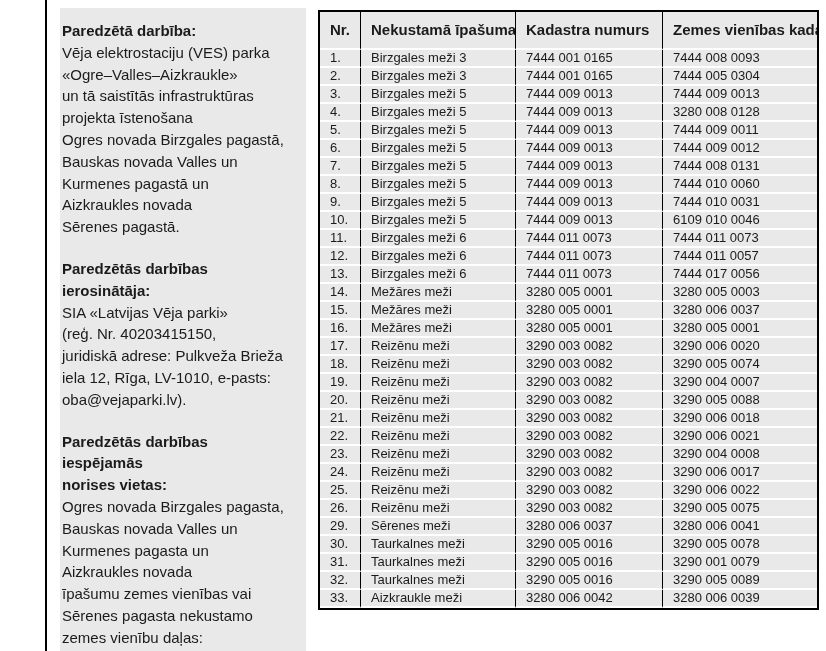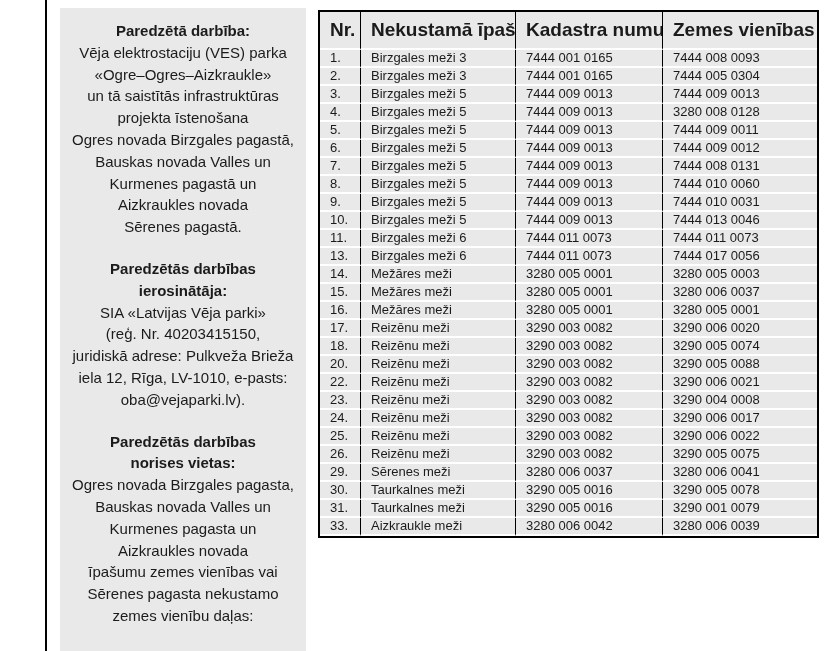--- a/index.html
+++ b/index.html
@@ -17,21 +17,21 @@
     width: 2px; height: 651px;
     background: #000000;
   }
   .panel {
     position: absolute;
     left: 60px; top: 8px;
     width: 246px; height: 643px;
     background: #e9e9e9;
     box-sizing: border-box;
     padding: 12px 2px 0 2px;
-    text-align: center;
+    text-align: left;
     font-size: 15px;
     line-height: 21.8px;
   }
   .panel .section { margin-bottom: 20px; }
   .panel .line { white-space: nowrap; }
   .panel .h { font-weight: bold; }
   table.cadastre {
     position: absolute;
     left: 318px; top: 10px;
     width: 501px;
@@ -46,21 +46,21 @@
     vertical-align: middle;
     border-bottom: 2px solid #ffffff;
     overflow: hidden;
     white-space: nowrap;
     box-sizing: content-box;
   }
   table.cadastre th + th, table.cadastre td + td {
     border-left: 1px solid #000000;
   }
   table.cadastre th {
-    font-size: 19px;
+    font-size: 15px;
     font-weight: bold;
     height: 36px;
     line-height: 16px;
     padding: 0 4px 0 10px;
   }
   table.cadastre td {
     font-size: 13px;
     height: 16px;
     line-height: 16px;
     padding: 0 4px 0 10px;
@@ -71,40 +71,41 @@
 </style>
 </head>
 <body>
 
 <div class="vrule"></div>
 
 <aside class="panel" id="panel">
     <div class="section">
       <div class="line h">Paredzētā darbība:</div>
       <div class="line">Vēja elektrostaciju (VES) parka</div>
-      <div class="line">«Ogre–Ogres–Aizkraukle»</div>
+      <div class="line">«Ogre–Valles–Aizkraukle»</div>
       <div class="line">un tā saistītās infrastruktūras</div>
       <div class="line">projekta īstenošana</div>
       <div class="line">Ogres novada Birzgales pagastā,</div>
       <div class="line">Bauskas novada Valles un</div>
       <div class="line">Kurmenes pagastā un</div>
       <div class="line">Aizkraukles novada</div>
       <div class="line">Sērenes pagastā.</div>
     </div>
     <div class="section">
       <div class="line h">Paredzētās darbības</div>
       <div class="line h">ierosinātāja:</div>
       <div class="line">SIA «Latvijas Vēja parki»</div>
       <div class="line">(reģ. Nr. 40203415150,</div>
       <div class="line">juridiskā adrese: Pulkveža Brieža</div>
       <div class="line">iela 12, Rīga, LV-1010, e-pasts:</div>
       <div class="line">oba@vejaparki.lv).</div>
     </div>
     <div class="section">
       <div class="line h">Paredzētās darbības</div>
+      <div class="line h">iespējamās</div>
       <div class="line h">norises vietas:</div>
       <div class="line">Ogres novada Birzgales pagasta,</div>
       <div class="line">Bauskas novada Valles un</div>
       <div class="line">Kurmenes pagasta un</div>
       <div class="line">Aizkraukles novada</div>
       <div class="line">īpašumu zemes vienības vai</div>
       <div class="line">Sērenes pagasta nekustamo</div>
       <div class="line">zemes vienību daļas:</div>
     </div>
   </aside>
@@ -176,29 +177,35 @@
       <tr>
         <td>9.</td>
         <td>Birzgales meži 5</td>
         <td>7444 009 0013</td>
         <td>7444 010 0031</td>
       </tr>
       <tr>
         <td>10.</td>
         <td>Birzgales meži 5</td>
         <td>7444 009 0013</td>
-        <td>7444 013 0046</td>
+        <td>6109 010 0046</td>
       </tr>
       <tr>
         <td>11.</td>
         <td>Birzgales meži 6</td>
         <td>7444 011 0073</td>
         <td>7444 011 0073</td>
       </tr>
       <tr>
+        <td>12.</td>
+        <td>Birzgales meži 6</td>
+        <td>7444 011 0073</td>
+        <td>7444 011 0057</td>
+      </tr>
+      <tr>
         <td>13.</td>
         <td>Birzgales meži 6</td>
         <td>7444 011 0073</td>
         <td>7444 017 0056</td>
       </tr>
       <tr>
         <td>14.</td>
         <td>Mežāres meži</td>
         <td>3280 005 0001</td>
         <td>3280 005 0003</td>
@@ -221,24 +228,36 @@
         <td>3290 003 0082</td>
         <td>3290 006 0020</td>
       </tr>
       <tr>
         <td>18.</td>
         <td>Reizēnu meži</td>
         <td>3290 003 0082</td>
         <td>3290 005 0074</td>
       </tr>
       <tr>
+        <td>19.</td>
+        <td>Reizēnu meži</td>
+        <td>3290 003 0082</td>
+        <td>3290 004 0007</td>
+      </tr>
+      <tr>
         <td>20.</td>
         <td>Reizēnu meži</td>
         <td>3290 003 0082</td>
         <td>3290 005 0088</td>
+      </tr>
+      <tr>
+        <td>21.</td>
+        <td>Reizēnu meži</td>
+        <td>3290 003 0082</td>
+        <td>3290 006 0018</td>
       </tr>
       <tr>
         <td>22.</td>
         <td>Reizēnu meži</td>
         <td>3290 003 0082</td>
         <td>3290 006 0021</td>
       </tr>
       <tr>
         <td>23.</td>
         <td>Reizēnu meži</td>
@@ -275,19 +294,25 @@
         <td>3290 005 0016</td>
         <td>3290 005 0078</td>
       </tr>
       <tr>
         <td>31.</td>
         <td>Taurkalnes meži</td>
         <td>3290 005 0016</td>
         <td>3290 001 0079</td>
       </tr>
       <tr>
+        <td>32.</td>
+        <td>Taurkalnes meži</td>
+        <td>3290 005 0016</td>
+        <td>3290 005 0089</td>
+      </tr>
+      <tr>
         <td>33.</td>
         <td>Aizkraukle meži</td>
         <td>3280 006 0042</td>
         <td>3280 006 0039</td>
       </tr>
     </tbody>
 </table>
 
 </body></html>

